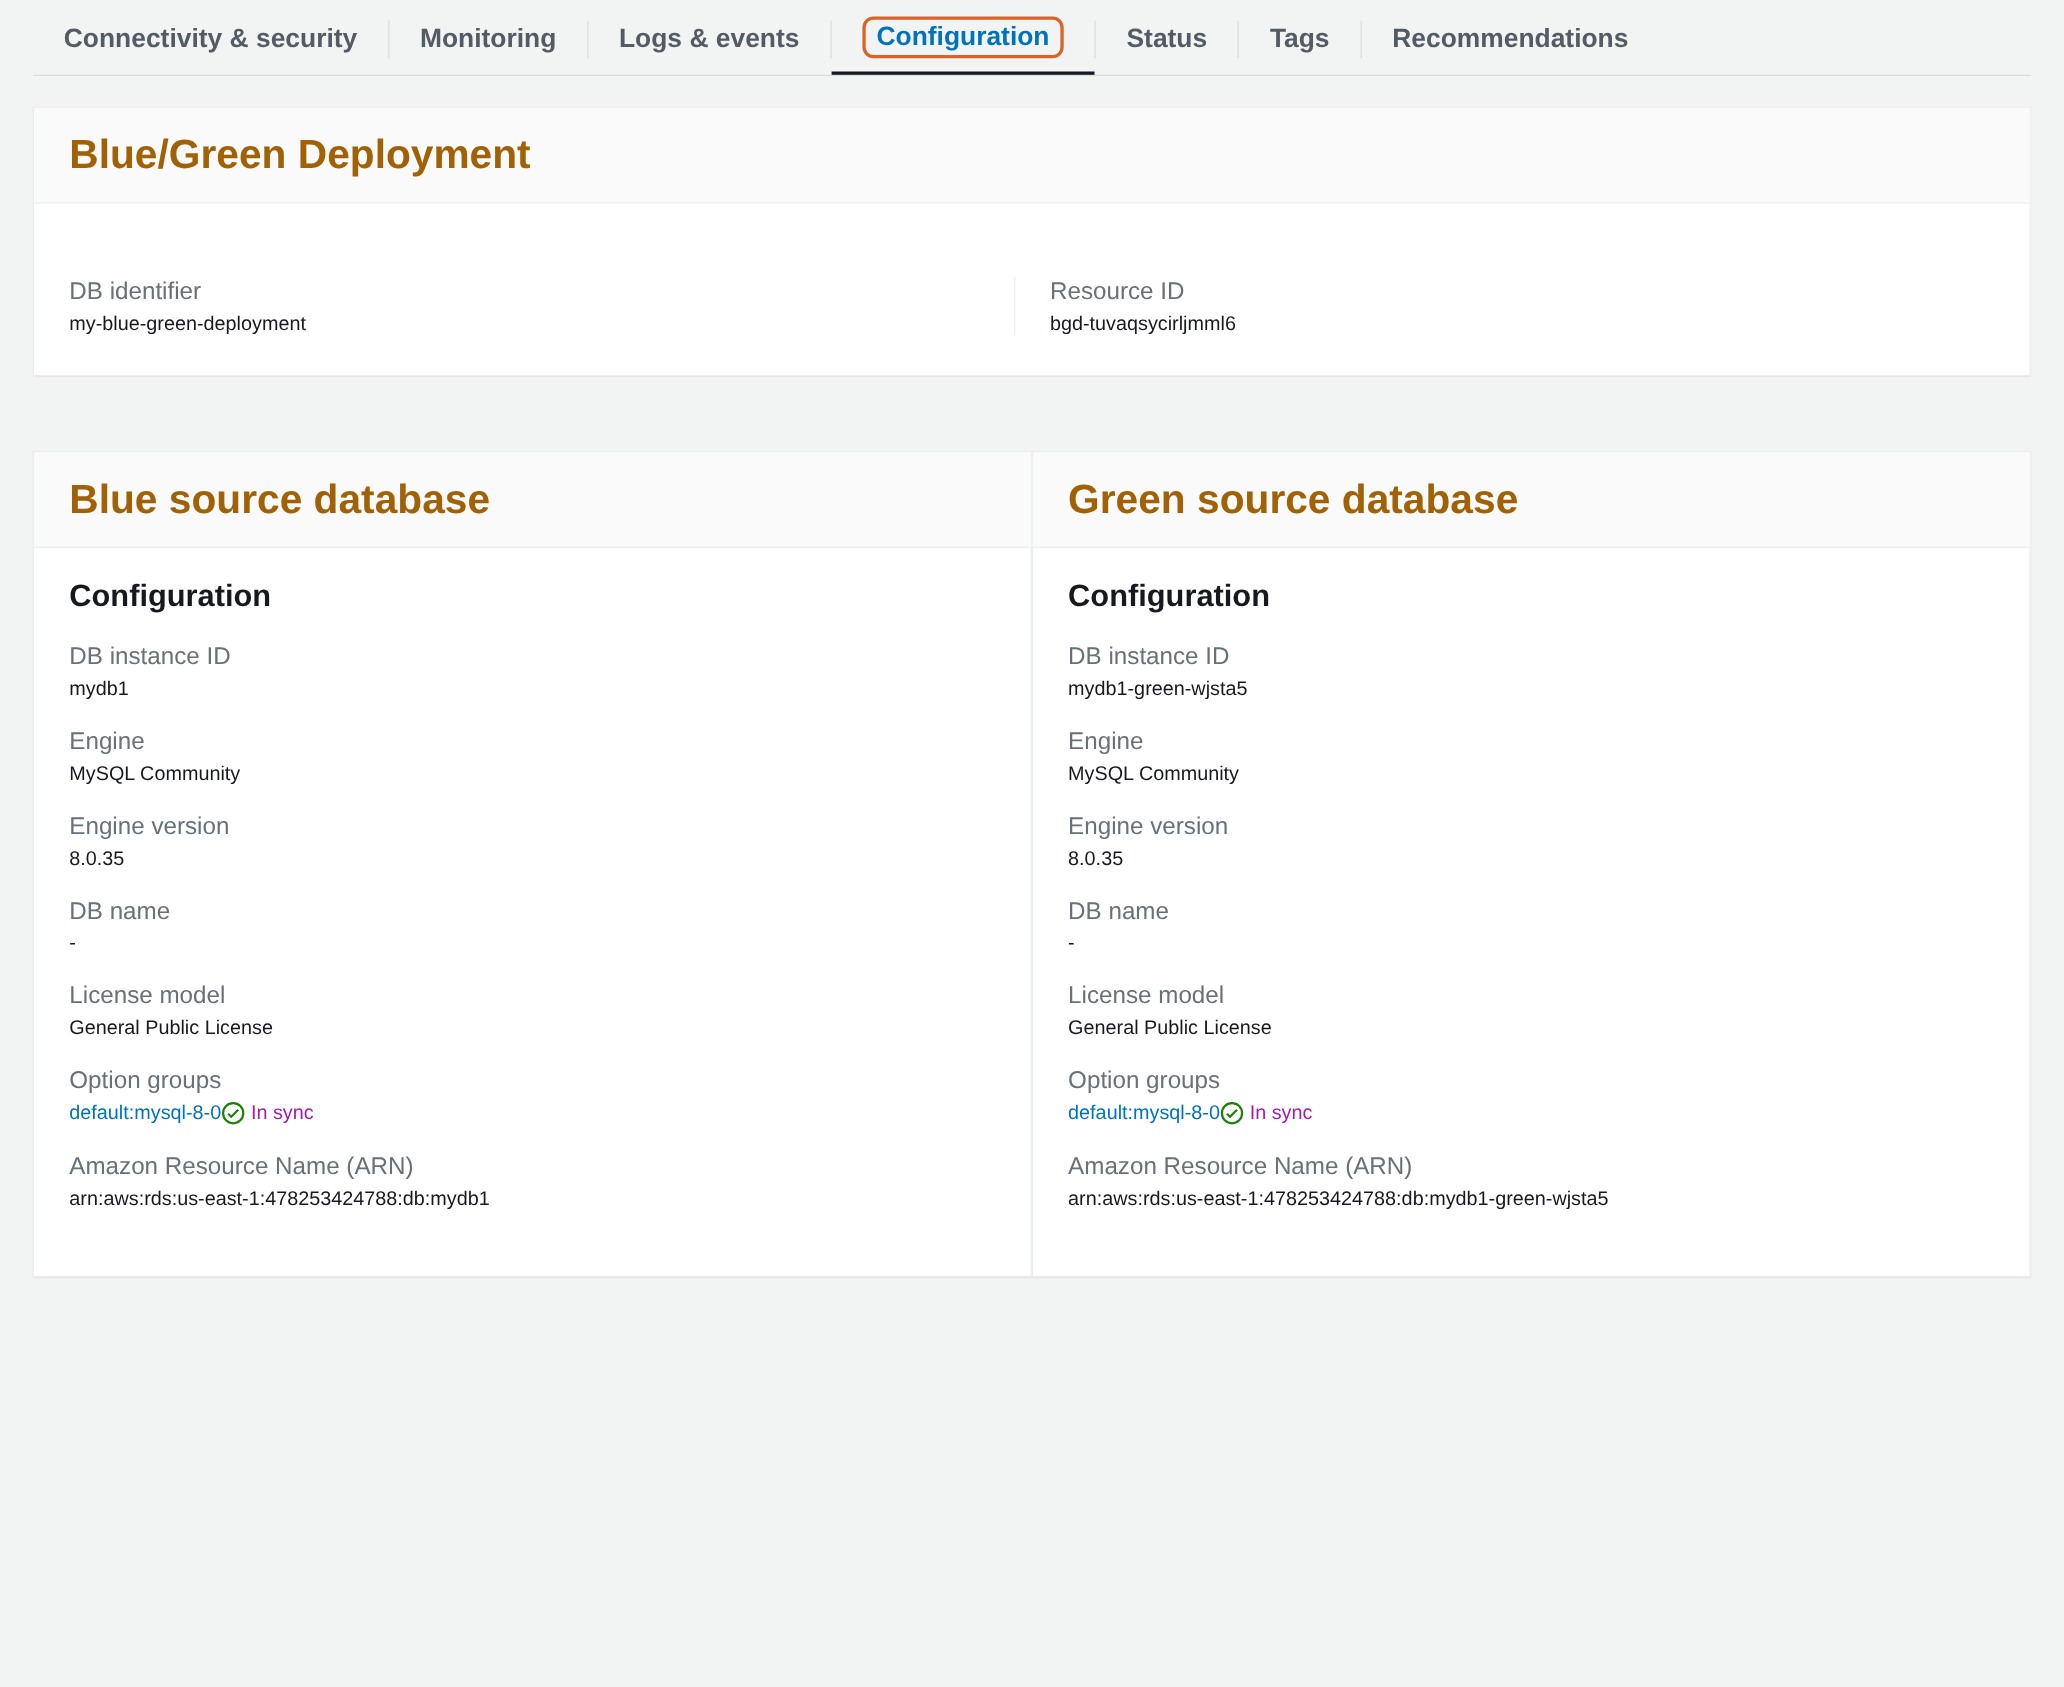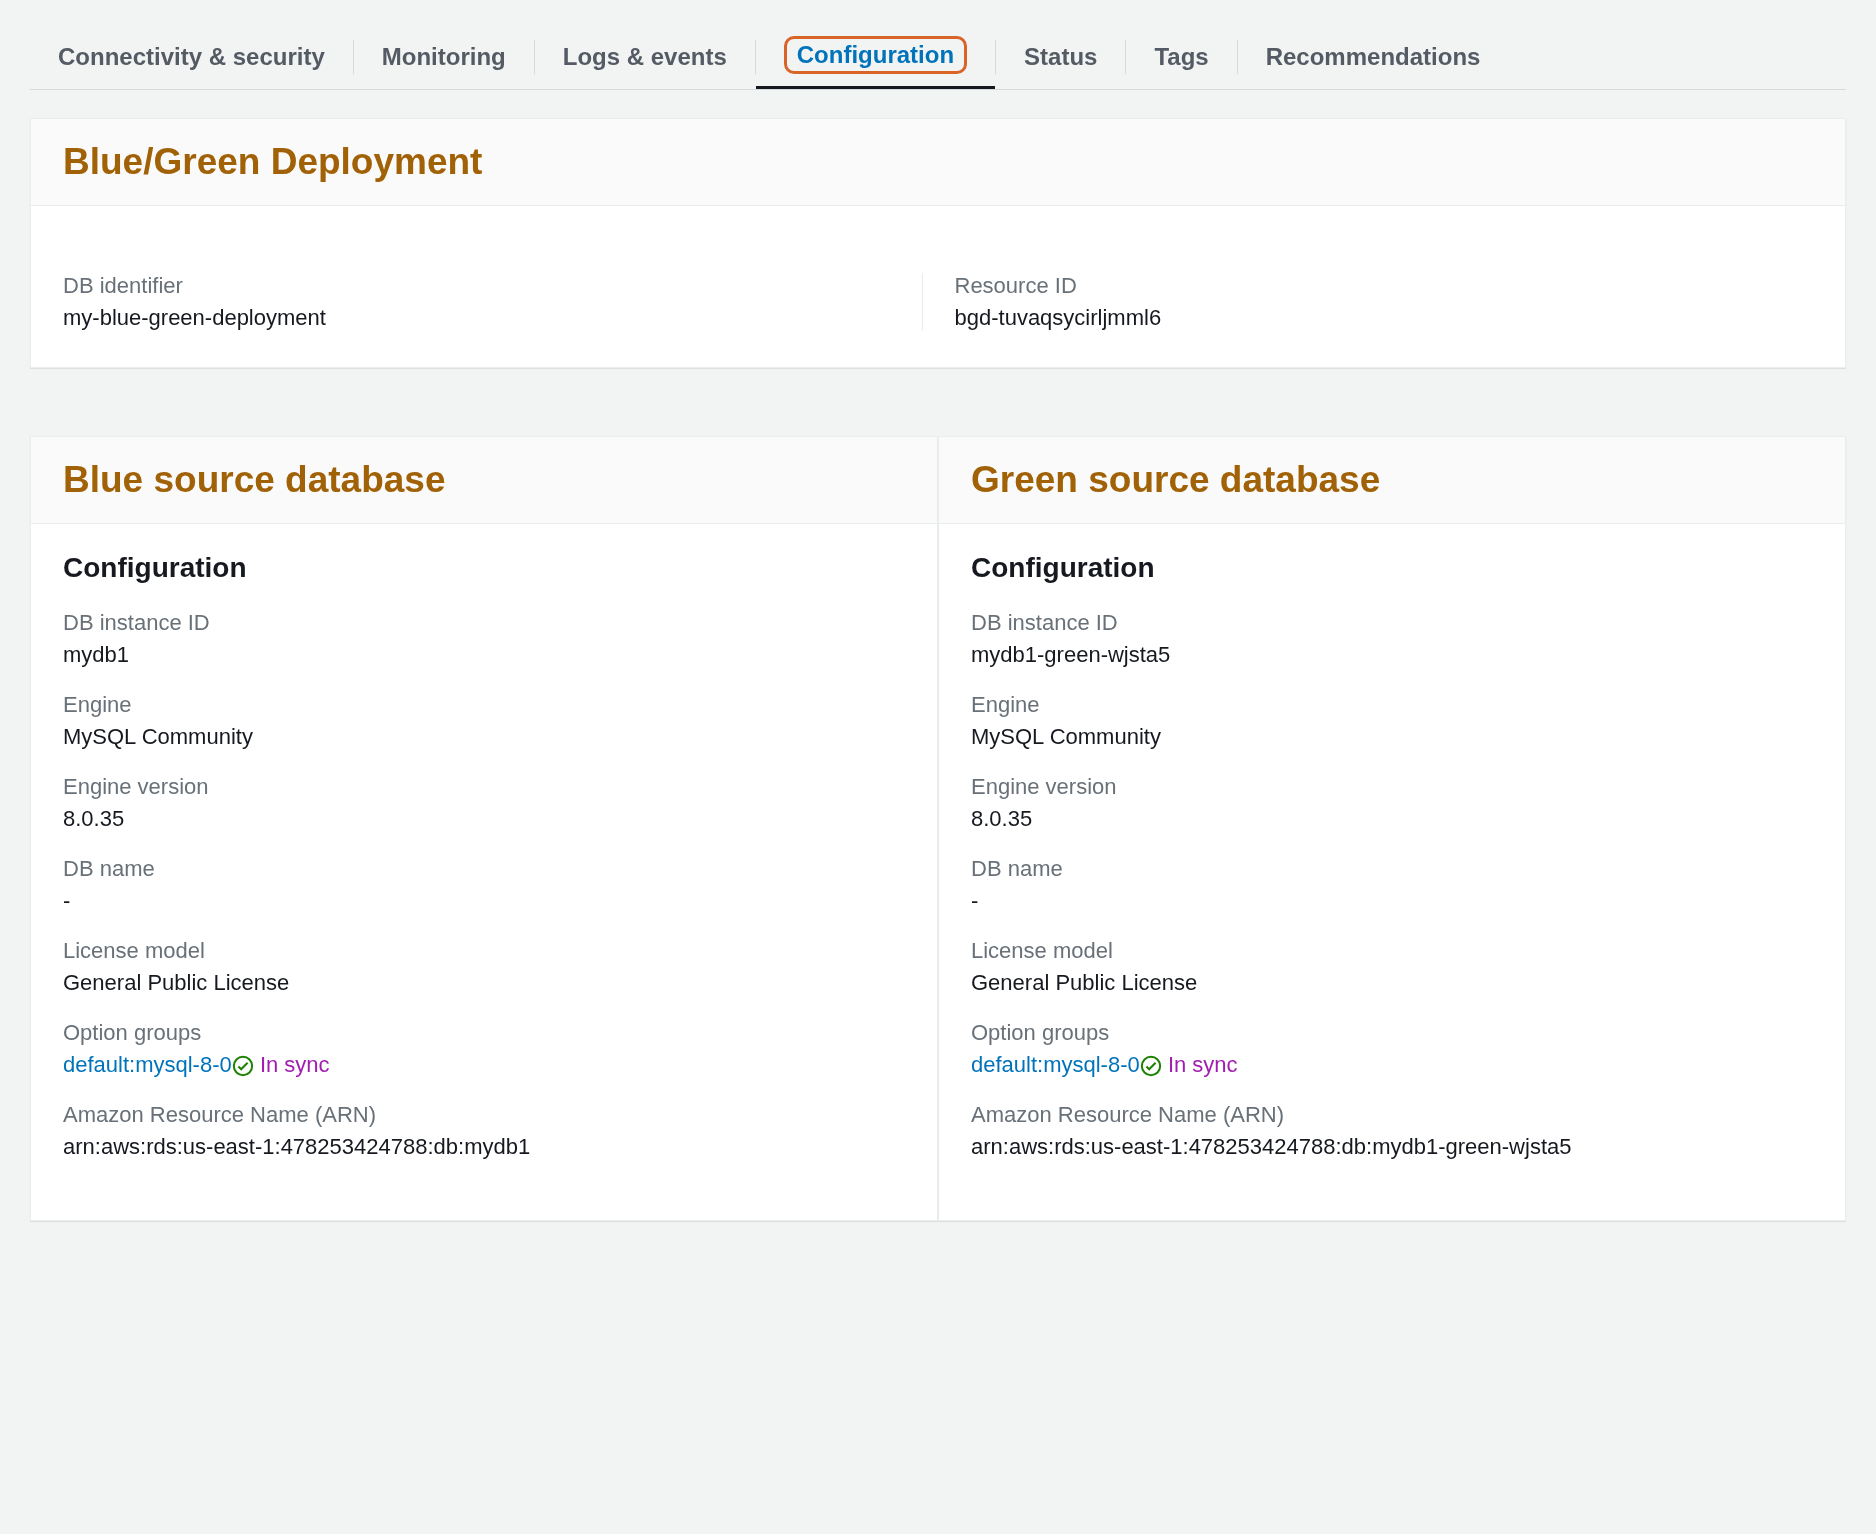--- a/index.html
+++ b/index.html
@@ -8,21 +8,21 @@
       background: #f2f3f3;
       color: #16191f;
       font-size: 22px;
       padding: 0 30px 40px 30px;
     }
     .tabs {
       display: flex;
       align-items: center;
       border-bottom: 1px solid #d5dbdb;
       background: #f2f3f3;
-      padding-top: 24px;
+      padding-top: 3px;
     }
     .tab {
       padding: 12px 28px;
       color: #545b64;
       font-weight: 700;
       font-size: 24px;
       cursor: pointer;
       position: relative;
     }
     .tab-sep {
@@ -71,21 +71,21 @@
     .kv-right {
       padding-left: 32px;
     }
     .label {
       color: #687078;
       font-size: 22px;
       margin-bottom: 6px;
     }
     .value {
       color: #16191f;
-      font-size: 22px;
+      font-size: 18px;
     }
     .two-col {
       display: flex;
       margin-top: 40px;
     }
     .col {
       flex: 1;
     }
     .section-title {
       font-weight: 700;

